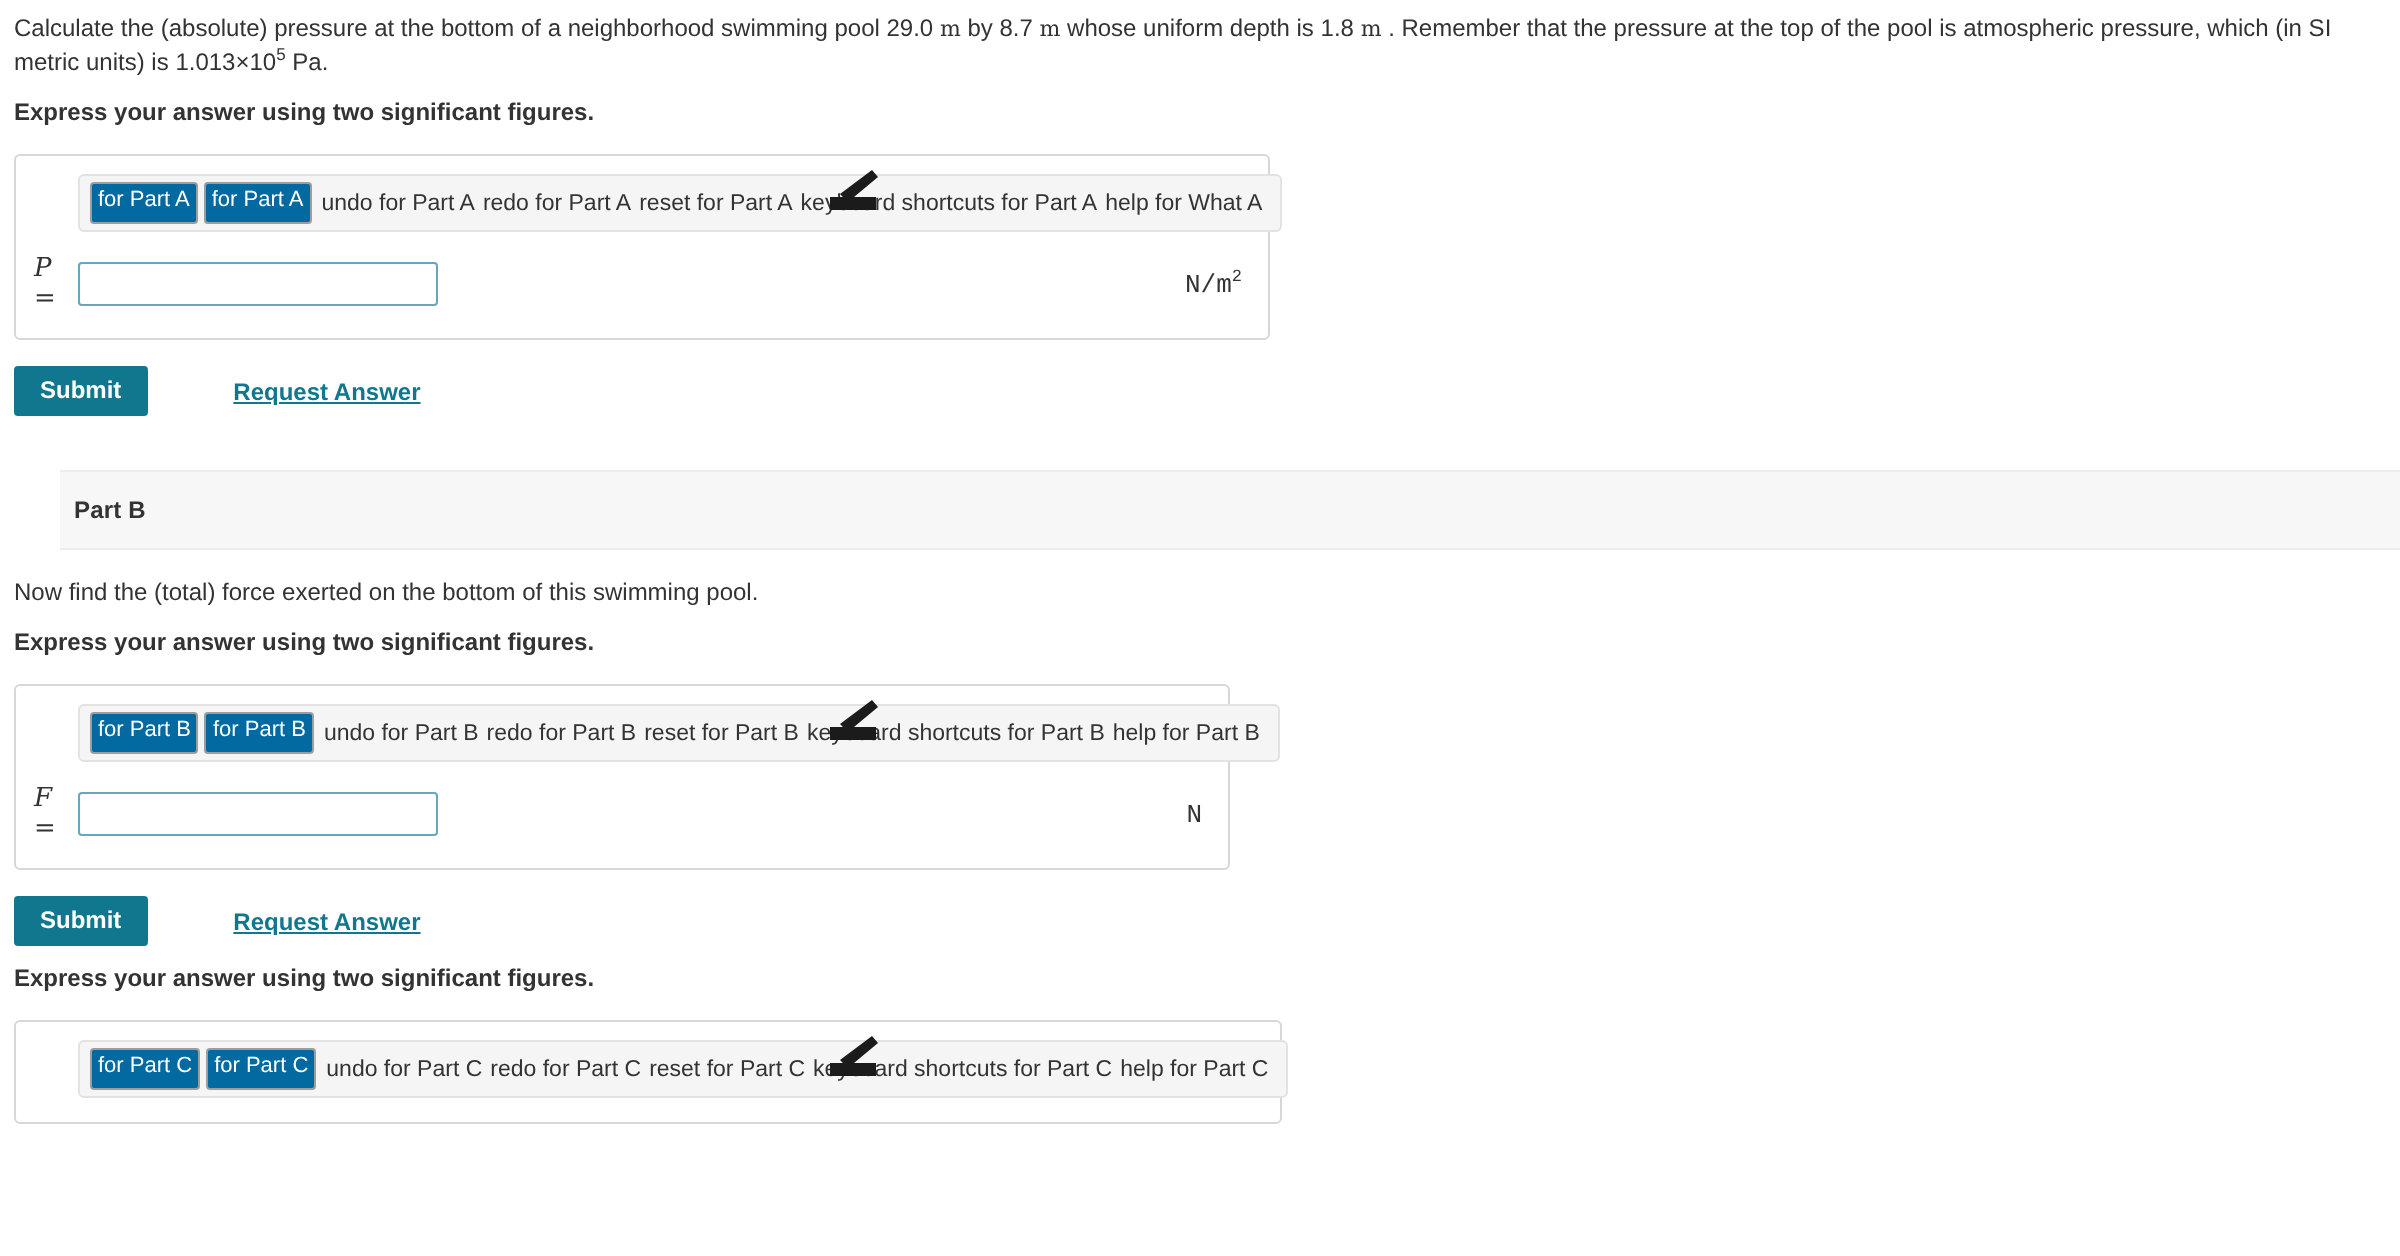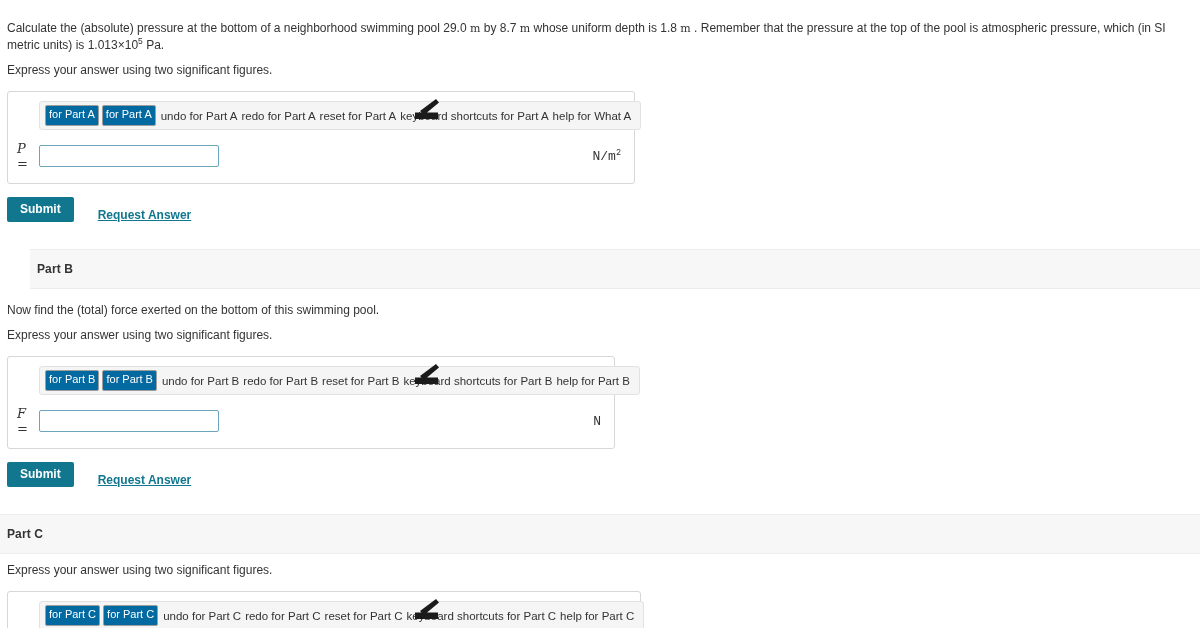--- a/index.html
+++ b/index.html
@@ -35,34 +35,34 @@
     letter-spacing: 0.1px;
   }
 
   
   .part-body { padding: 0 7px; }
 
   .question-text {
     font-size: 12px;
     color: #333333;
     line-height: 17px;
-    padding-top: 20px;
+    padding-top: 6px;
   }
   .question-text .num { white-space: nowrap; }
   .mathunit {
     font-family: "DejaVu Serif", "Liberation Serif", serif;
     font-style: normal;
     font-size: 11px;
   }
   .italic { font-style: italic; }
   sup.sup { font-size: 8.5px; vertical-align: super; line-height: 0; }
 
   .sigfig {
     font-size: 12px;
-    font-weight: normal;
+    font-weight: bold;
     color: #333333;
     padding-top: 9px;
   }
 
   
   .answer-box {
     border: 1px solid #d7d7d7;
     border-radius: 3px;
     background: #ffffff;
     margin-top: 14px;
@@ -149,40 +149,40 @@
     font-size: 13px;
     color: #333333;
     padding-right: 4px;
     white-space: nowrap;
   }
 
   
   .actions {
     margin-top: 13px;
     display: flex;
-    align-items: flex-end;
+    align-items: center;
+    gap: 43px;
   }
   .submit-btn {
     background: #11778f;
     color: #ffffff;
     border: none;
     border-radius: 2px;
     font-family: "Liberation Sans", sans-serif;
     font-size: 12px;
     font-weight: bold;
     padding: 6px 13px 7px 13px;
     cursor: pointer;
     line-height: 12px;
   }
   .request-link {
     color: #11778f;
     font-size: 12px;
     font-weight: bold;
     text-decoration: underline;
-    margin-left: 24px;
     cursor: pointer;
   }
 </style>
 </head>
 <body>
 
 <div class="page">
 
   <div class="part-body">
 
@@ -236,23 +236,20 @@
         <span class="unit-label"><span>N</span><sup class="sup"></sup></span>
       </div>
     </div>
 
     <div class="actions">
       <button class="submit-btn">Submit</button>
       <span class="request-link">Request Answer</span>
     </div>
   </div>
 
-  <div class="part-band" style="margin-top:27px;">
-    <div class="part-band-title">Part C</div>
-  </div>
 
   <div class="part-body">
     <div class="sigfig">Express your answer using two significant figures.</div>
 
     <div class="answer-box w-c">
       <div class="toolbar">
         <span class="tpl-btn">for Part C</span><span class="tpl-btn">for Part C</span><span class="tool-link">undo for Part C</span><span class="tool-link">redo for Part C</span><span class="tool-link">reset for Part C</span><span class="tool-link">keyboard shortcuts for Part C</span><span class="tool-link">help for Part C</span>
         <svg class="cursor-artifact" style="left:372px; top:-4px;" viewBox="0 0 34 22">
           <path d="M24 1 L8 13 L9.5 14.5 L3 14.5 L3 21 L26 21 L26 14.5 L15 14.5 L27 4.5 Z" fill="#1b1b1b"></path>
         </svg>

